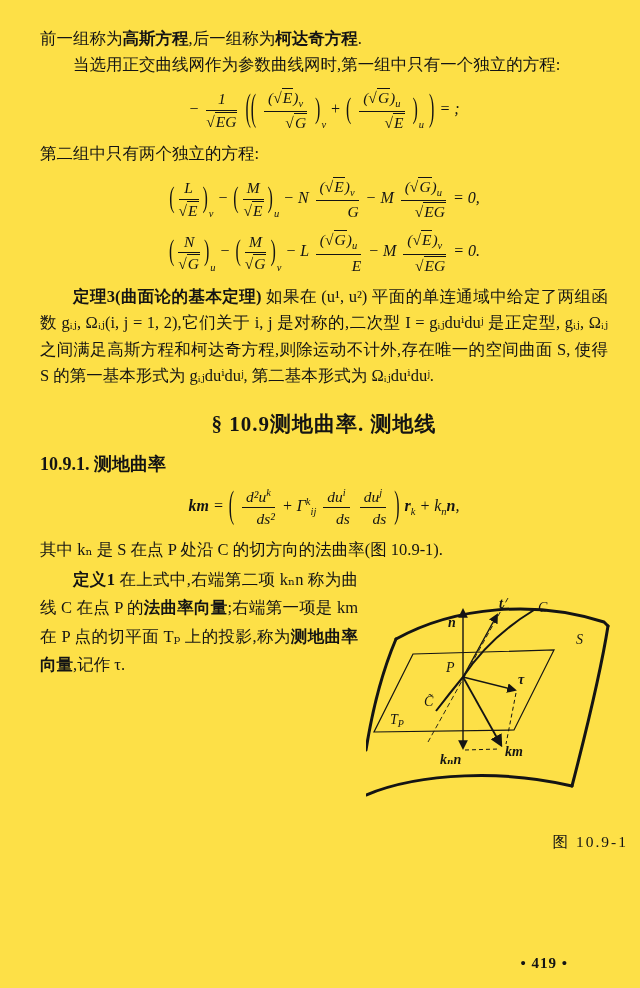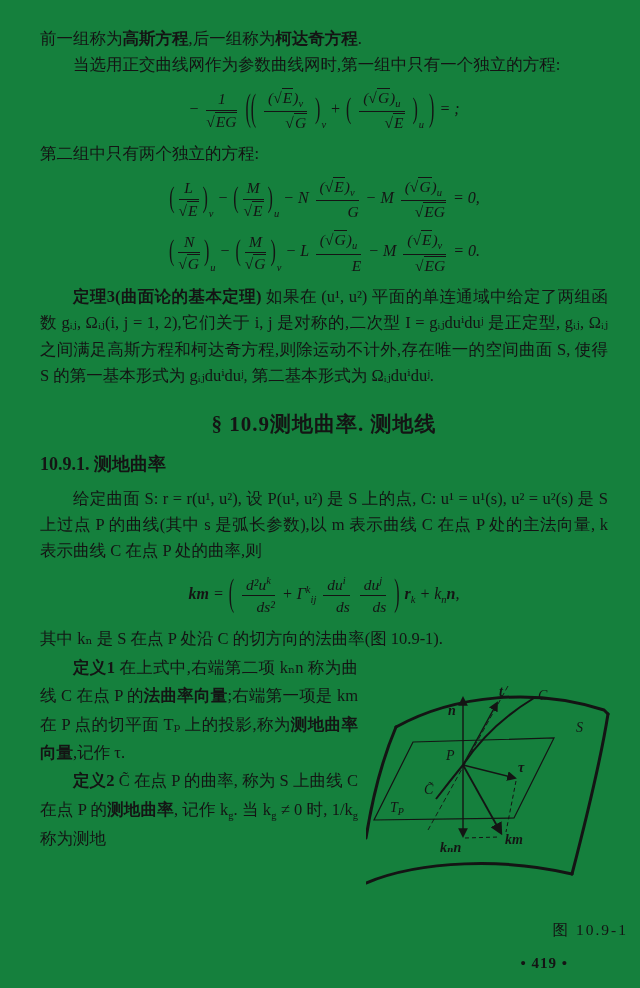--- a/index.html
+++ b/index.html
@@ -1,20 +1,20 @@
 <!DOCTYPE html>
 <html><head>
 <meta charset="utf-8">
 <style>
   html,body{margin:0;padding:0;background:#e8e6e0;}
   .page{
     position:relative;
     width:640px;height:988px;
     margin:0 auto;
-    background:#15803d;
+    background:#fde047;
     box-sizing:border-box;
     padding:26px 32px 0 40px;
     overflow:hidden;
     font-family:"Liberation Serif","DejaVu Serif",serif;
     color:#141414;
   }
   p.body{
     margin:0;
     font-size:16.5px;
     line-height:1.6;
@@ -151,21 +151,20 @@
     <span>=</span>
     <span>0</span><span>.</span>
   </div>
 
   <p class="body ind"><span class="bd">定理3(曲面论的基本定理)</span><span>  如果在 (u¹, u²) 平面的单连通域中给定了两组函数 gᵢⱼ, Ωᵢⱼ(i, j = 1, 2),它们关于 i, j 是对称的,二次型 I = gᵢⱼduⁱduʲ 是正定型, gᵢⱼ, Ωᵢⱼ 之间满足高斯方程和柯达奇方程,则除运动不计外,存在唯一的空间曲面 S, 使得 S 的第一基本形式为 gᵢⱼduⁱduʲ, 第二基本形式为 Ωᵢⱼduⁱduʲ.</span></p>
 
   <h2 class="section"><span class="secnum">§ 10.9</span><span>测地曲率. 测地线</span></h2>
 
   <h3 class="subsection">10.9.1. 测地曲率</h3>
 
-  <p class="body ind"><span>给定曲面 S: r = r(u¹, u²), 设 P(u¹, u²) 是 S 上的点, C: u¹ = u¹(s), u² = u²(s) 是 S 上过点 P 的曲线(其中 s 是弧长参数),以 m 表示曲线 C 在点 P 处的主法向量, k 表示曲线 C 在点 P 处的曲率,则</span></p>
 
   <div class="formula">
     <span class="bi">km</span>
     <span>=</span>
     <span class="bp bp2">(</span>
     <span class="frac"><span class="num"><span>d²u</span><sup>k</sup></span><span class="den">ds²</span></span>
     <span>+</span>
     <span class="it"><span>Γ</span><sup>k</sup><sub>ij</sub></span>
     <span class="frac"><span class="num"><span>du</span><sup>i</sup></span><span class="den">ds</span></span>
     <span class="frac"><span class="num"><span>du</span><sup>j</sup></span><span class="den">ds</span></span>
@@ -173,21 +172,20 @@
     <span class="bi">r</span><sub>k</sub>
     <span>+</span>
     <span class="it">k</span><sub>n</sub><span class="bi">n</span><span>,</span>
   </div>
 
   <p class="body"><span>其中 kₙ 是 S 在点 P 处沿 C 的切方向的法曲率(图 10.9-1).</span></p>
 
   <div class="two-col">
     <div class="left-col">
       <p class="body ind"><span class="bd">定义1</span><span>  在上式中,右端第二项 kₙn 称为曲线 C 在点 P 的</span><span class="bd">法曲率向量</span><span>;右端第一项是 km 在 P 点的切平面 Tₚ 上的投影,称为</span><span class="bd">测地曲率向量</span><span>,记作 τ.</span></p>
-      <p class="body ind"><span class="bd">定义2</span><span>  C̃ 在点 P 的曲率, 称为 S 上曲线 C 在点 P 的</span><span class="bd">测地曲率</span><span>, 记作 k</span><sub>g</sub><span>. 当 k</span><sub>g</sub><span> ≠ 0 时, 1/k</span><sub>g</sub><span> 称为测地</span></p>
     </div>
 
     <div class="fig-col">
       <svg width="262" height="238" viewBox="0 0 262 238">
         <defs>
           <marker id="arr" viewBox="0 0 10 10" refX="8" refY="5" markerWidth="7" markerHeight="7" orient="auto-start-reverse">
             <path d="M0,0 L10,5 L0,10 z" fill="#141414"></path>
           </marker>
         </defs>
 

